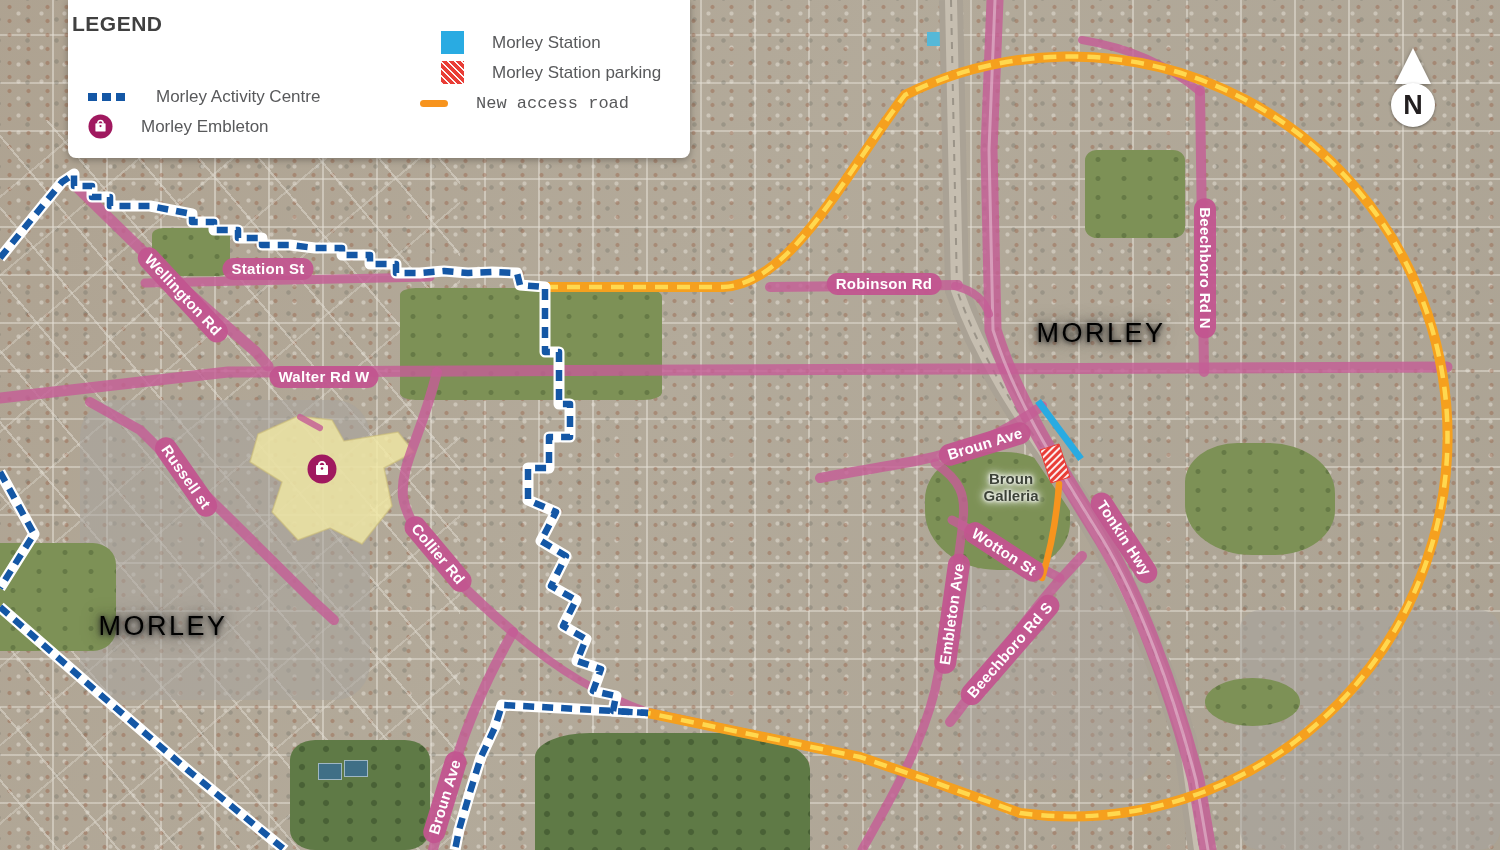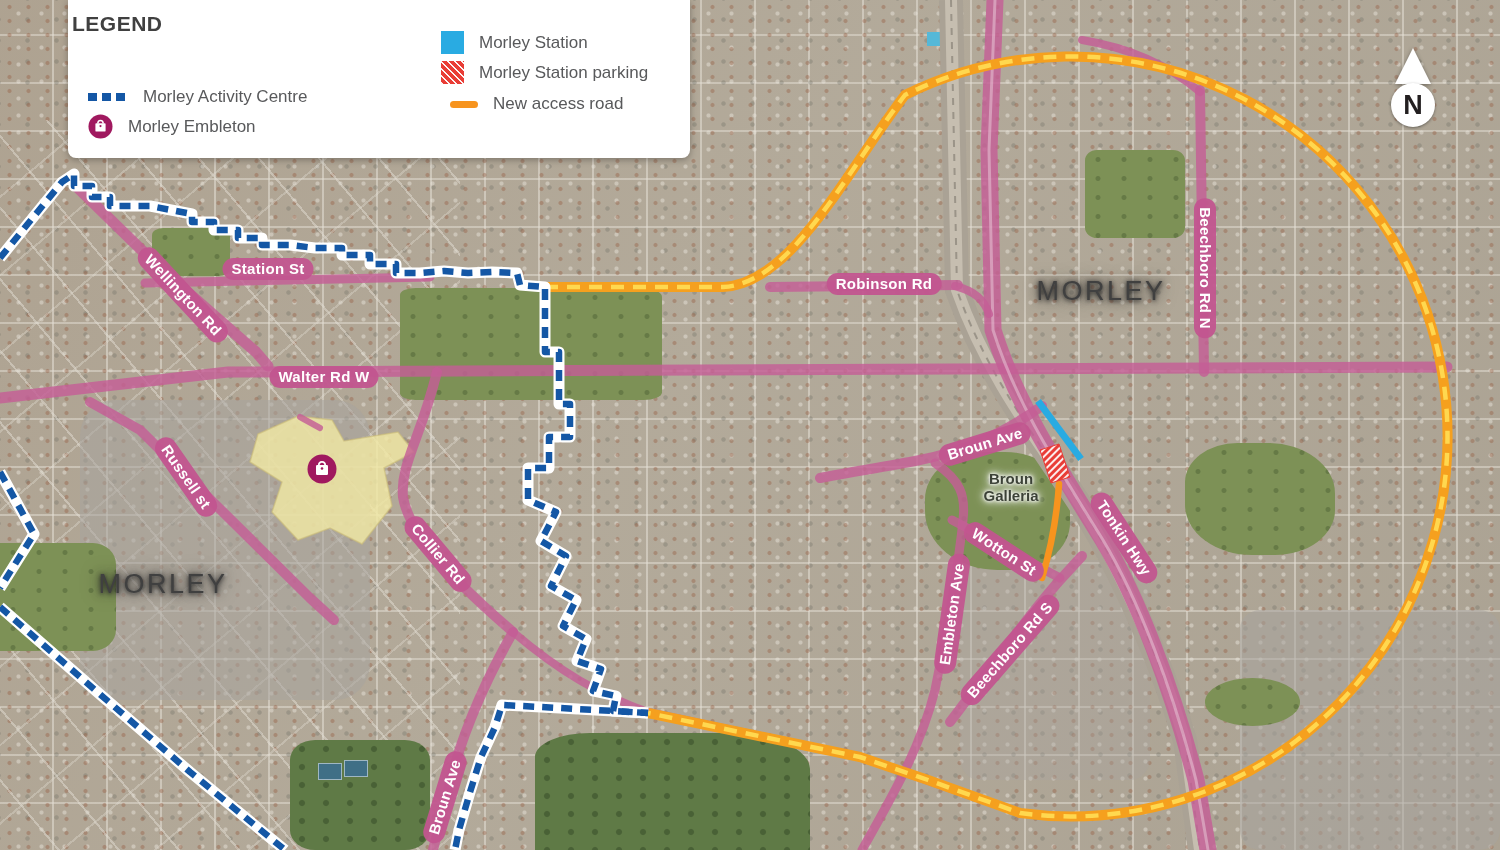--- a/index.html
+++ b/index.html
@@ -35,35 +35,36 @@
   
   .overlay{position:absolute;inset:0;}
   
   .road-label{
     position:absolute;transform:translate(-50%,-50%) rotate(var(--rot,0deg));
     background:rgba(194,85,143,0.95);color:#fff;font-weight:bold;font-size:15px;
     padding:2px 9px;border-radius:11px;white-space:nowrap;letter-spacing:.3px;line-height:1.2;
   }
   .suburb-label{
     position:absolute;transform:translate(-50%,-50%);
-    color:#404040;font-size:27px;letter-spacing:2.5px;white-space:nowrap;font-weight:normal;
+    color:#000000;font-size:27px;letter-spacing:2.5px;white-space:nowrap;font-weight:normal;
     text-shadow:0 1px 4px rgba(35,35,35,.9), 0 0 10px rgba(35,35,35,.75), 0 0 18px rgba(35,35,35,.5);
+    margin-top:42px;
   }
   .place-label{
     position:absolute;transform:translate(-50%,-50%);
     color:#3c4237;font-size:15px;font-weight:bold;text-align:center;line-height:1.15;
     text-shadow:0 0 3px #fff,0 0 5px #fff,0 0 8px rgba(255,255,255,.95),0 0 12px rgba(255,255,255,.8);
   }
   
   .legend{
     position:absolute;left:68px;top:0;width:622px;height:158px;background:#fff;
     border-radius:0 0 8px 8px;box-shadow:0 2px 7px rgba(0,0,0,.3);
   }
   .legend-title{position:absolute;left:4px;top:12px;font-size:21px;font-weight:bold;color:#404040;letter-spacing:.5px;}
-  .legend-item{position:absolute;display:flex;align-items:center;gap:15px;}
+  .legend-item{position:absolute;display:flex;align-items:center;gap:28px;}
   .legend-item .lbl{font-size:17px;color:#58595b;white-space:nowrap;}
   .sw-study{width:40px;height:9px;border-radius:4px;background:#f5a01e;
     background-image:repeating-linear-gradient(90deg,#ffd84f 0 8px, transparent 8px 13px);}
   .sw-activity{width:40px;height:8px;
     background-image:repeating-linear-gradient(90deg,#1457a5 0 9px, transparent 9px 14px);}
   .sw-station{width:23px;height:23px;background:#29abe2;}
   .sw-parking{width:23px;height:23px;background:#e93d36;
     background-image:repeating-linear-gradient(45deg, rgba(255,255,255,.95) 0 1.8px, transparent 1.8px 5px);}
   .sw-access{width:28px;height:7px;border-radius:3.5px;background:#f7941e;}
   
@@ -212,19 +213,19 @@
       <span class="lbl">Morley Embleton</span>
     </div>
     <div class="legend-item" style="left:373px;top:31px;">
       <span class="sw-station"></span>
       <span class="lbl">Morley Station</span>
     </div>
     <div class="legend-item" style="left:373px;top:61px;">
       <span class="sw-parking"></span>
       <span class="lbl">Morley Station parking</span>
     </div>
-    <div class="legend-item" style="left:382px;top:94px;">
+    <div class="legend-item" style="left:352px;top:94px;font-family:Liberation Mono, monospace;">
       <span class="sw-access"></span>
       <span class="lbl">New access road</span>
     </div>
   </div>
 
 </div>
 
 </body></html>

